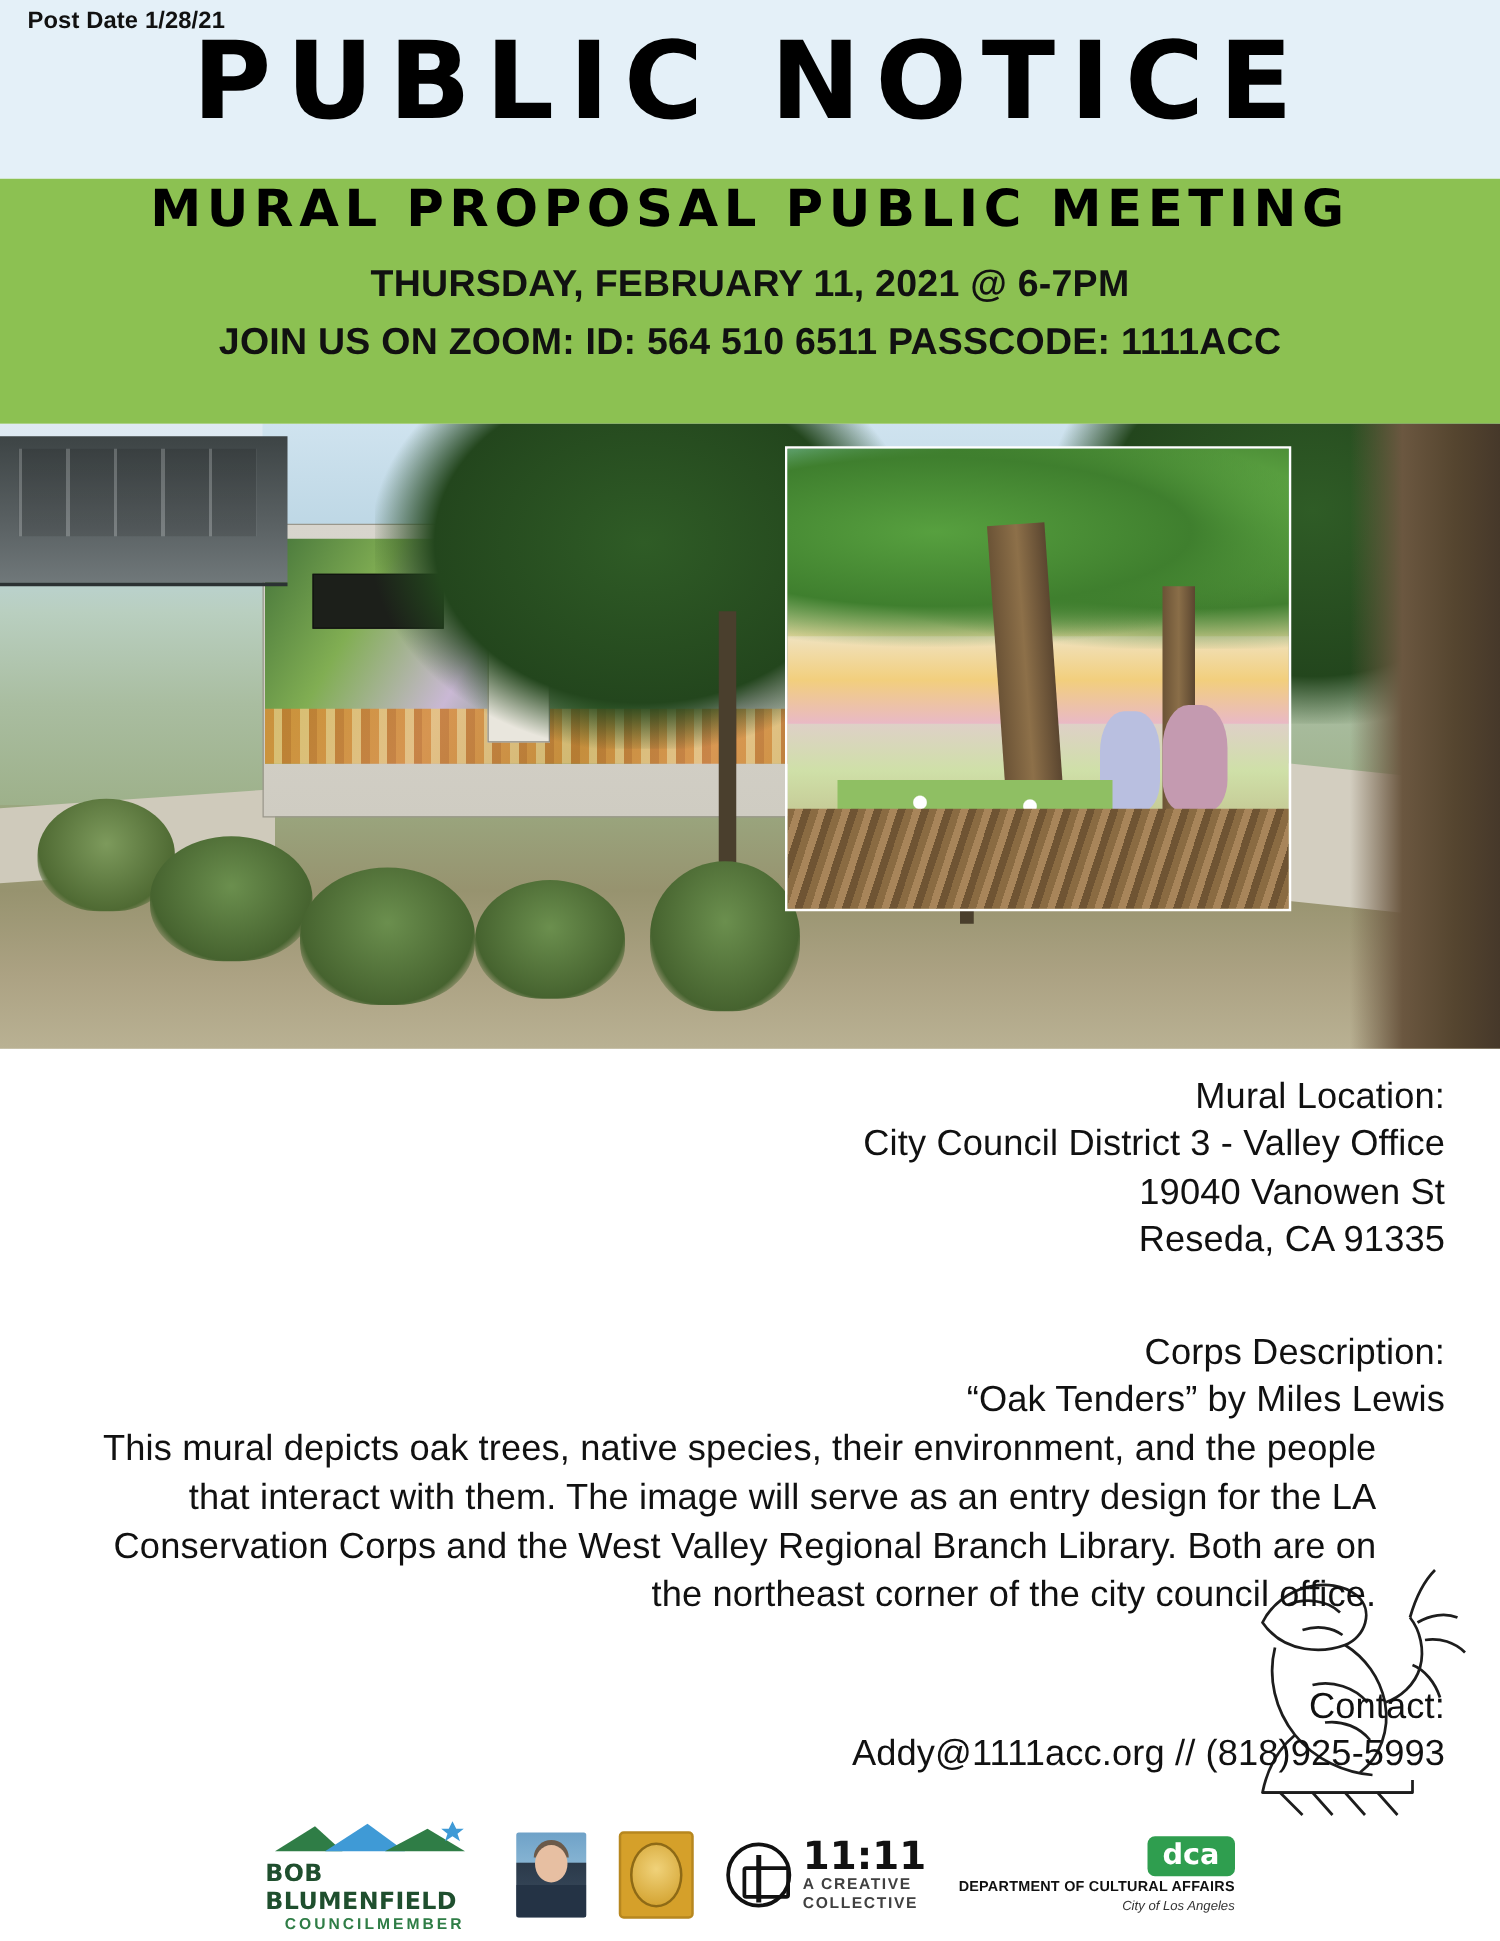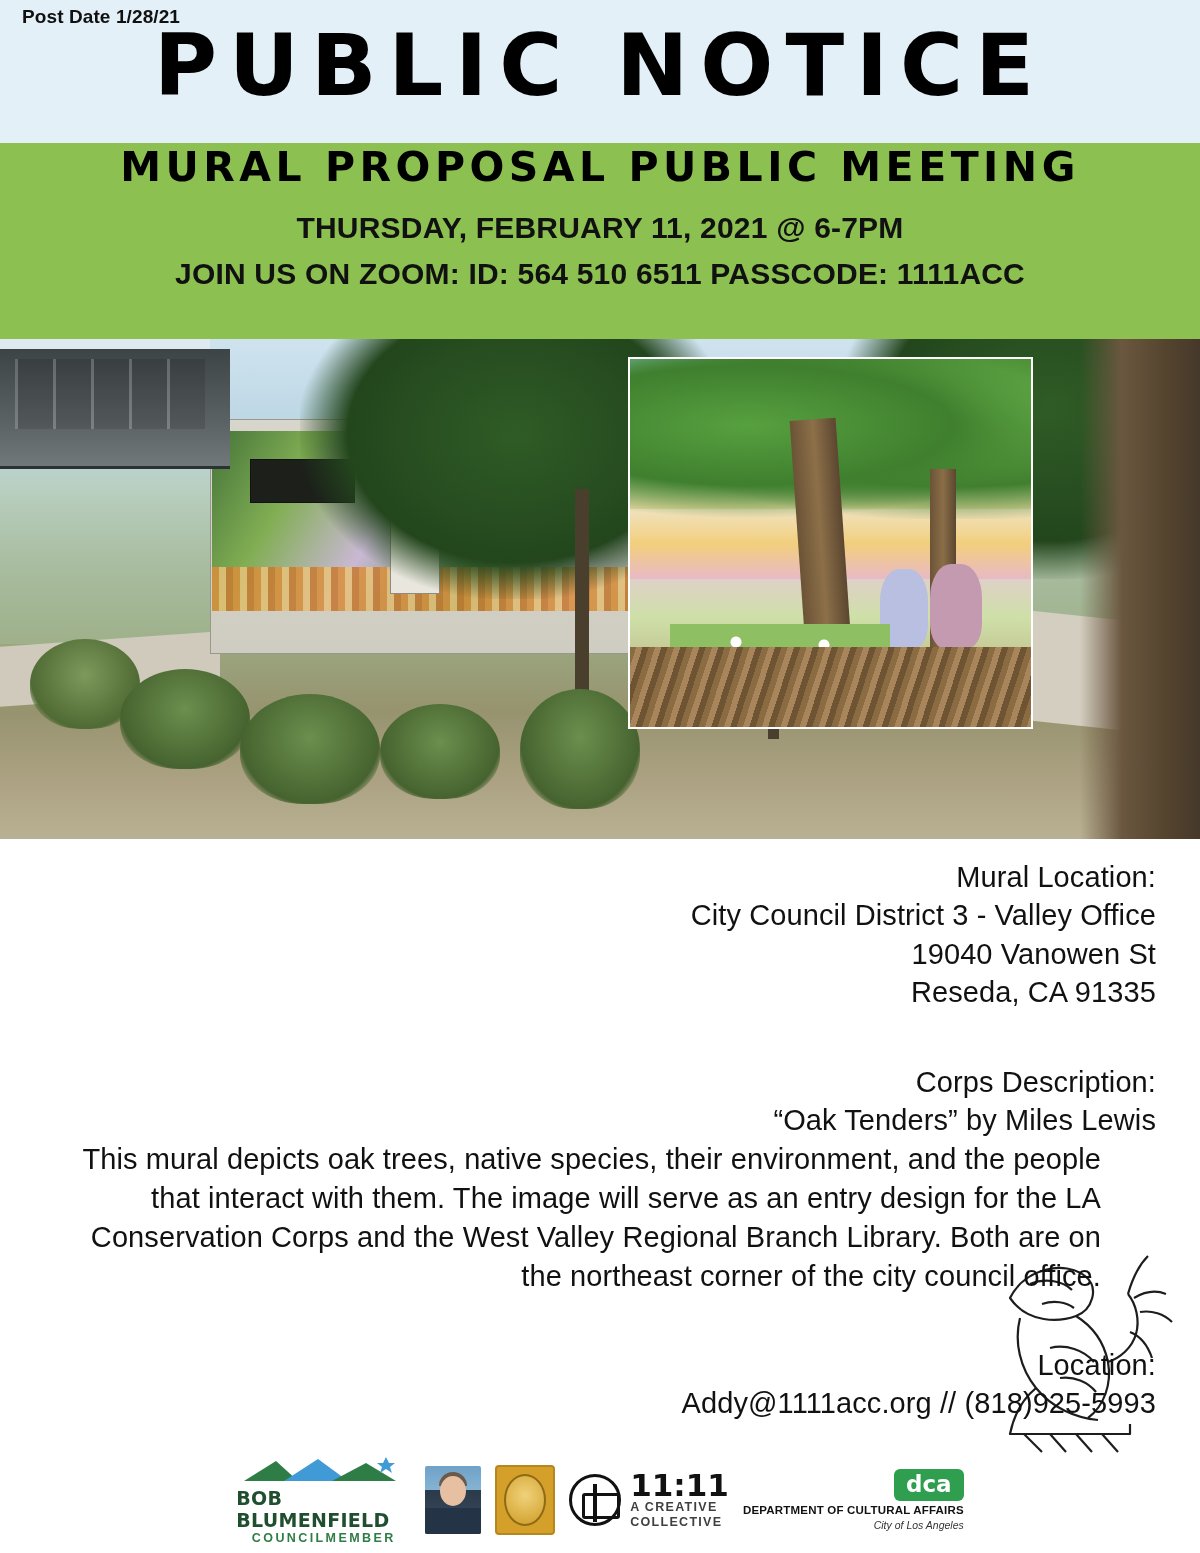--- a/index.html
+++ b/index.html
@@ -258,21 +258,21 @@
   }
 
   
   .footer {
     position: absolute;
     left: 0; right: 0; bottom: 8px;
     height: 90px;
     display: flex;
     align-items: center;
     justify-content: center;
-    gap: 14px;
+    gap: 26px;
   }
   .logo { display: flex; align-items: center; }
 
   .bb-logo { width: 175px; }
   .bb-name {
     font-size: 19px; font-weight: 800; color: #1f4f2e; letter-spacing: .3px;
     font-family: "DejaVu Sans", sans-serif;
   }
   .bb-sub {
     font-size: 12.5px; font-weight: 600; color: #2f7d46; letter-spacing: 2.4px;
@@ -406,21 +406,21 @@
       <div class="lead">Reseda, CA 91335</div>
     </div>
 
     <div class="blk desc-block">
       <div class="lead">Corps Description:</div>
       <div class="lead">“Oak Tenders” by Miles Lewis</div>
       <div class="lead desc-body">This mural depicts oak trees, native species, their environment, and the people that interact with them. The image will serve as an entry design for the LA Conservation Corps and the West Valley Regional Branch Library. Both are on the northeast corner of the city council office.</div>
     </div>
 
     <div class="blk contact-block">
-      <div class="lead">Location:</div>
+      <div class="lead">Contact:</div>
       <div class="lead">Addy@1111acc.org // (818)925-5993</div>
     </div>
   </div>
 
   <svg class="sketch" viewBox="0 0 200 225">
     <g fill="none" stroke="#111" stroke-width="2.2" stroke-linejoin="round">
       <path d="M30 60 C45 30, 85 22, 105 38 C120 50, 112 72, 96 78 C80 84, 48 86, 30 60 Z"></path>
       <path d="M96 78 C112 88, 124 104, 128 124 C132 146, 124 168, 108 180"></path>
       <path d="M40 80 C34 104, 40 130, 56 150 C72 170, 96 180, 118 182"></path>
       <path d="M56 150 C44 160, 34 176, 30 196 L150 196 L150 186"></path>

